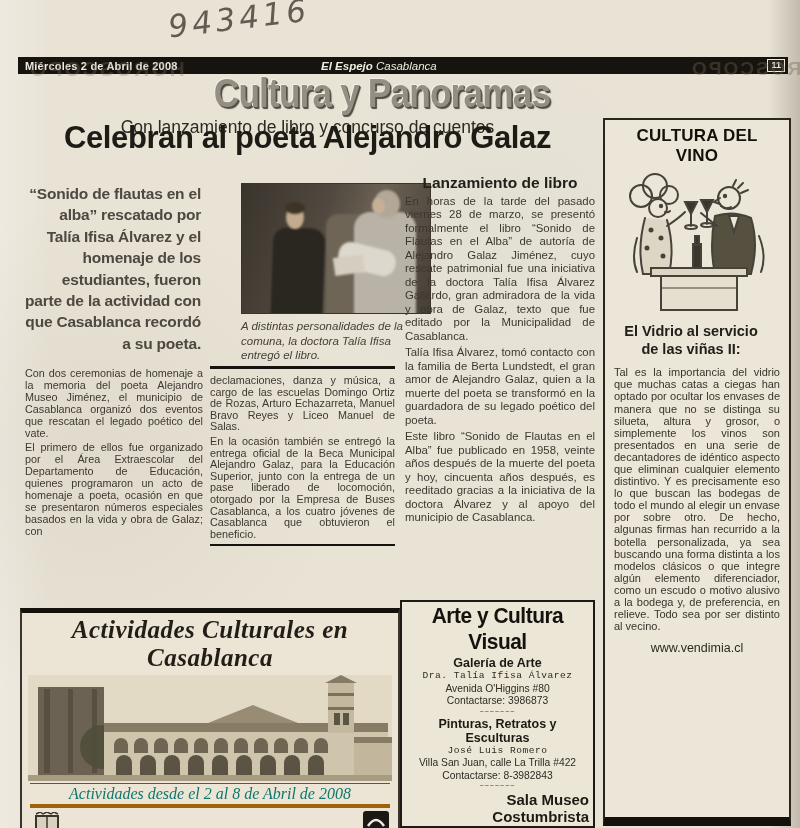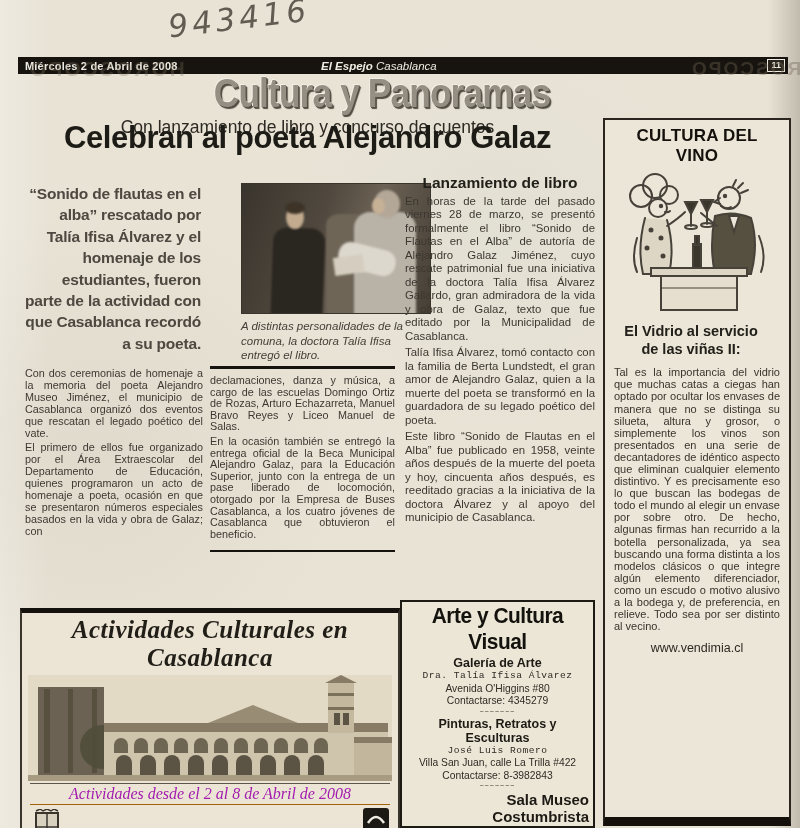--- a/index.html
+++ b/index.html
@@ -52,32 +52,32 @@
   .ph-woman-arm{left:96px;top:62px;width:58px;height:26px;background:#ddd8cd;border-radius:12px;transform:rotate(14deg);}
   .ph-woman-head{left:132px;top:6px;width:26px;height:28px;background:#b3a798;border-radius:50%;}
   .ph-woman-face{left:130px;top:14px;width:13px;height:16px;background:#c6b096;border-radius:50%;}
   .ph-book{left:92px;top:72px;width:30px;height:18px;background:#d5cec0;transform:rotate(-8deg);}
   .ph-mid-body{left:84px;top:30px;width:46px;height:104px;background:#6e6557;border-radius:12px 12px 0 0;}
   .caption{margin-top:5px;font-size:11.5px;font-style:italic;color:#443f37;line-height:1.28;width:180px;}
   
   .colA{left:25px;top:368px;width:178px;font-size:10.8px;line-height:11.9px;text-align:justify;}
   .colA p,.colB p,.colC p{margin:0 0 3px 0;}
   .colB{left:210px;top:366px;width:185px;font-size:10.8px;line-height:11.6px;text-align:justify;
-    border-top:3px solid #15130e;border-bottom:2px solid #15130e;padding:6px 0 7px;}
+    border-top:3px solid #15130e;border-bottom:2px solid #15130e;padding:6px 0 1px;}
   .colC{left:405px;top:176px;width:190px;font-size:11.4px;line-height:13.5px;text-align:justify;}
   .colC-head{font-size:15.5px;font-weight:bold;text-align:center;margin:0 0 5px 0;color:#22201a;}
   
   .ad1{left:20px;top:608px;width:376px;height:220px;background:#ece5d5;
     border-top:5px solid #14110c;border-left:2px solid #39342c;border-right:2px solid #39342c;}
   .ad1-title{font-family:"Liberation Serif",serif;font-style:italic;font-weight:bold;
     font-size:25px;text-align:center;margin-top:3px;color:#211e18;letter-spacing:.5px;}
   .ad1-img{position:relative;margin:3px 6px 0 6px;height:106px;}
-  .ad1-sub{margin:2px 8px 0 8px;border-top:1px solid #5c564a;border-bottom:1px solid #a16207;
+  .ad1-sub{margin:2px 8px 0 8px;border-top:1px solid #5c564a;border-bottom:4px solid #a16207;
     text-align:center;font-family:"Liberation Serif",serif;font-style:italic;font-size:16px;
-    padding:1px 0;color:#a21caf;}
+    padding:1px 0;color:#0f766e;}
   .ad1-logos{position:relative;height:58px;}
   .crest{position:absolute;left:10px;top:4px;}
   .logo-right{position:absolute;right:8px;top:2px;}
   
   .ad2{left:400px;top:600px;width:195px;height:228px;box-sizing:border-box;background:#ece6d7;
     border:2px solid #1d1a14;text-align:center;padding:1px 4px;overflow:hidden;}
   .ad2-title{font-size:22px;font-weight:bold;color:#14120d;transform:scaleX(.95);letter-spacing:-.5px;}
   .ad2-h{font-size:12.5px;font-weight:bold;color:#1d1a14;margin-top:1px;}
   .ad2-h.big{font-size:15px;text-align:right;}
   .ad2-line{font-size:10.3px;color:#2f2b24;line-height:12.5px;}
@@ -214,21 +214,21 @@
       </svg>
 
     </div>
   </div>
 
   <div class="abs ad2">
     <div class="ad2-title">Arte y Cultura Visual</div>
     <div class="ad2-h">Galería de Arte</div>
     <div class="ad2-line mono">Dra. Talía Ifisa Álvarez</div>
     <div class="ad2-line">Avenida O'Higgins #80</div>
-    <div class="ad2-line">Contactarse: 4345279</div>
+    <div class="ad2-line">Contactarse: 3986873</div>
     <div class="ad2-div">~~~~~~~</div>
     <div class="ad2-h">Pinturas, Retratos y Esculturas</div>
     <div class="ad2-line mono">José Luis Romero</div>
     <div class="ad2-line">Villa San Juan, calle La Trilla #422</div>
     <div class="ad2-line">Contactarse: 8-3982843</div>
     <div class="ad2-div">~~~~~~~</div>
     <div class="ad2-h big">Sala Museo Costumbrista</div>
     <div class="ad2-line mono">Gabriel Brañas</div>
 
   </div>

